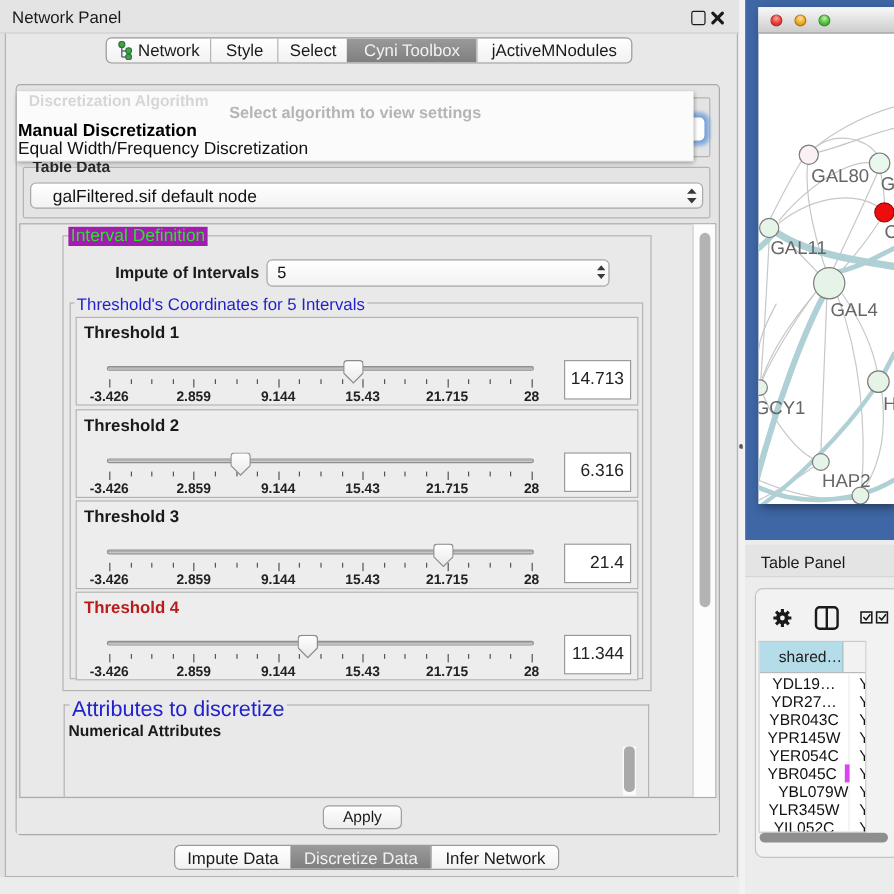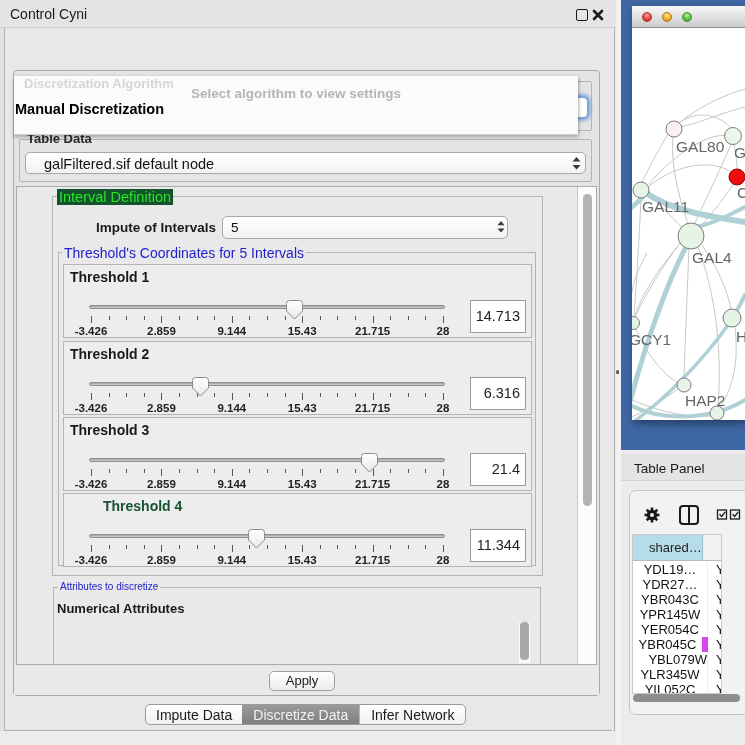--- a/index.html
+++ b/index.html
@@ -8,65 +8,82 @@
   .abs { position:absolute; }
   #stage { position:relative; width:745px; height:745px; }
 </style>
 </head>
 <body>
 <div id="stage">
 
   <div class="abs" style="left:0;top:0;width:616px;height:745px;background:#e8e8e8;"></div>
 
   <div class="abs" style="left:0;top:0;width:616px;height:28px;background:#e4e4e4;border-bottom:1px solid #d0d0d0;"></div>
-  <div class="abs" style="left:10px;top:6px;font-size:14px;color:#1a1a1a;">Control Cyni</div>
+  <div class="abs" style="left:10px;top:6px;font-size:14px;color:#1a1a1a;">Network Panel</div>
   <div class="abs" style="left:576px;top:9px;width:12px;height:12px;border:1.5px solid #1a1a1a;border-radius:2px;"></div>
   <svg class="abs" style="left:592px;top:9px;" width="12" height="12" viewBox="0 0 12 12">
       <path d="M 2 2 L 10 10 M 10 2 L 2 10" stroke="#1a1a1a" stroke-width="2.6" stroke-linecap="round"></path>
     </svg>
 
+  <div class="abs" id="toptabs" style="left:88px;top:31px;height:22px;display:flex;border:1px solid #9a9a9a;border-radius:5px;overflow:hidden;background:linear-gradient(#ffffff,#f1f1f1);font-size:14px;color:#1a1a1a;">
+    <div style="display:flex;align-items:center;padding:0 9px;border-right:1px solid #b5b5b5;">
+      <svg width="13" height="16" viewBox="0 0 13 16" style="margin-right:4px;">
+        <line x1="3.5" y1="3" x2="3.5" y2="13.5" stroke="#5f6b7d" stroke-width="1.2"></line>
+        <line x1="3.5" y1="8.5" x2="9" y2="8.5" stroke="#5f6b7d" stroke-width="1.2"></line>
+        <line x1="3.5" y1="13.5" x2="9" y2="13.5" stroke="#5f6b7d" stroke-width="1.2"></line>
+        <circle cx="3.5" cy="3" r="2.5" fill="#44a04c" stroke="#2d7a33"></circle>
+        <circle cx="9.2" cy="8.2" r="2.4" fill="#44a04c" stroke="#2d7a33"></circle>
+        <circle cx="9.2" cy="13.5" r="2.4" fill="#44a04c" stroke="#2d7a33"></circle>
+      </svg>
+      Network</div>
+    <div style="display:flex;align-items:center;padding:0 12px;border-right:1px solid #b5b5b5;">Style</div>
+    <div style="display:flex;align-items:center;padding:0 9px;">Select</div>
+    <div style="display:flex;align-items:center;padding:0 14px;background:linear-gradient(#9a9a9a,#7f7f7f);color:#f2f2f2;">Cyni Toolbox</div>
+    <div style="display:flex;align-items:center;padding:0 11.5px;border-left:1px solid #b5b5b5;">jActiveMNodules</div>
+  </div>
 
   <div class="abs" style="left:13px;top:70px;width:587px;height:626px;background:#e4e4e4;border:1px solid #a9a9a9;border-radius:4px;"></div>
 
   <div class="abs" style="left:19px;top:81px;width:573px;height:50px;border:1px solid #b4b4b4;border-radius:2px;"></div>
   <div class="abs" style="left:25px;top:96px;width:564px;height:23px;background:#fff;border:2px solid #7fa8d9;border-radius:6px;box-shadow:0 0 3px 2px rgba(110,160,220,0.75);"></div>
 
   <div class="abs" style="left:19px;top:139px;width:573px;height:43px;border:1px solid #b4b4b4;border-radius:2px;"></div>
   <div class="abs" style="left:25px;top:131px;font-size:13px;font-weight:bold;color:#2a2a2a;padding:0 2px;">Table Data</div>
   <div class="abs" style="left:25px;top:152px;width:561px;height:22px;background:linear-gradient(#ffffff,#f2f2f2);border:1px solid #a8a8a8;border-radius:5px;"></div>
   <div class="abs" style="left:44px;top:156px;font-size:14.5px;color:#111;">galFiltered.sif default node</div>
   <svg class="abs" style="left:572px;top:157px;" width="9" height="13" viewBox="0 0 9 13">
       <path d="M 4.5 0 L 8.5 4.5 L 0.5 4.5 Z M 0.5 8 L 8.5 8 L 4.5 12.5 Z" fill="#3a3a3a"></path>
     </svg>
 
   <div class="abs" style="left:14px;top:76px;width:564px;height:59px;background:#fbfbfb;border-bottom:1px solid #cfcfcf;box-shadow:0 2px 4px rgba(0,0,0,0.28), 2px 0 3px -1px rgba(0,0,0,0.15);"></div>
   <div class="abs" style="left:24px;top:76px;font-size:13px;font-weight:bold;color:#d6d6d6;">Discretization Algorithm</div>
   <div class="abs" style="left:15px;top:101px;font-size:14.5px;font-weight:bold;color:#000;">Manual Discretization</div>
   <div class="abs" style="left:14px;top:86px;width:564px;text-align:center;font-size:13.5px;font-weight:bold;color:#b5b5b5;">Select algorithm to view settings</div>
+  <div class="abs" style="left:15px;top:116px;font-size:14.5px;color:#111;">Equal Width/Frequency Discretization</div>
 
   <div class="abs" style="left:16px;top:186px;width:581px;height:479px;background:#e9e9e9;border:1px solid #ababab;"></div>
 
   <div class="abs" style="left:577px;top:187px;width:19px;height:477px;background:#fcfcfc;border-left:1px solid #c8c8c8;"></div>
   <div class="abs" style="left:583px;top:194px;width:9px;height:312px;background:#b3b3b3;border-radius:5px;"></div>
 
   <div class="abs" style="left:52px;top:196px;width:491px;height:380px;border:1px solid #b4b4b4;"></div>
-  <div class="abs" style="left:57px;top:189px;font-size:14.5px;color:#26e626;background:#14532d;padding:0 2px;">Interval Definition</div>
+  <div class="abs" style="left:57px;top:189px;font-size:14.5px;color:#26e626;background:#a21caf;padding:0 2px;">Interval Definition</div>
 
   <div class="abs" style="left:96px;top:220px;font-size:13.5px;font-weight:bold;color:#1a1a1a;">Impute of Intervals</div>
   <div class="abs" style="left:222px;top:216px;width:286px;height:23px;background:linear-gradient(#ffffff,#f2f2f2);border:1px solid #a8a8a8;border-radius:5px;"></div>
   <div class="abs" style="left:231px;top:220px;font-size:13.5px;color:#111;">5</div>
   <svg class="abs" style="left:497px;top:221px;" width="8" height="12" viewBox="0 0 8 12">
       <path d="M 4 0 L 7.5 4.2 L 0.5 4.2 Z M 0.5 7.4 L 7.5 7.4 L 4 11.6 Z" fill="#3a3a3a"></path>
     </svg>
 
   <div class="abs" style="left:58px;top:252px;width:478px;height:314px;border:1px solid #b4b4b4;"></div>
   <div class="abs" style="left:62px;top:245px;font-size:14px;color:#2222cc;background:#e9e9e9;padding:0 2px;">Threshold's Coordinates for 5 Intervals</div>
 
   <div class="abs" style="left:53px;top:587px;width:488px;height:78px;border:1px solid #b4b4b4;border-bottom:none;"></div>
-  <div class="abs" style="left:58px;top:581px;font-size:10px;color:#2222cc;background:#e9e9e9;padding:0 2px;">Attributes to discretize</div>
+  <div class="abs" style="left:58px;top:581px;font-size:18px;color:#2222cc;background:#e9e9e9;padding:0 2px;">Attributes to discretize</div>
   <div class="abs" style="left:57px;top:601px;font-size:13px;font-weight:bold;color:#1a1a1a;">Numerical Attributes</div>
   <div class="abs" style="left:519px;top:622px;width:11px;height:41px;background:#fafafa;"></div>
   <div class="abs" style="left:520px;top:622px;width:9px;height:38px;background:#a9a9a9;border-radius:4px;"></div>
 
   <div class="abs" style="left:14px;top:666px;width:585px;height:29px;background:#e9e9e9;"></div>
   <div class="abs" style="left:269px;top:671px;width:66px;height:20px;background:linear-gradient(#ffffff,#ececec);border:1px solid #9f9f9f;border-radius:5px;text-align:center;font-size:13px;color:#1a1a1a;line-height:18px;">Apply</div>
 
   <div class="abs" id="bottabs" style="left:145px;top:704px;height:21px;display:flex;border:1px solid #9a9a9a;border-radius:5px;overflow:hidden;background:linear-gradient(#ffffff,#f1f1f1);font-size:14px;color:#1a1a1a;justify-content:center;">
     <div style="display:flex;align-items:center;padding:0 10px;">Impute Data</div>
     <div style="display:flex;align-items:center;padding:0 11px;background:linear-gradient(#9a9a9a,#7f7f7f);color:#f2f2f2;">Discretize Data</div>
@@ -205,21 +222,21 @@
         </div>
         <div style="display:flex;height:15.05px;">
           <div style="width:75px;text-align:center;border-right:1px solid #ededed;overflow:hidden;">YPR145W</div>
           <div style="flex:1;overflow:hidden;padding-left:8px;">YPR1</div>
         </div>
         <div style="display:flex;height:15.05px;">
           <div style="width:75px;text-align:center;border-right:1px solid #ededed;overflow:hidden;">YER054C</div>
           <div style="flex:1;overflow:hidden;padding-left:8px;">YER0</div>
         </div>
         <div style="display:flex;height:15.05px;">
-          <div style="width:75px;text-align:center;border-right:6px solid #d946ef;overflow:hidden;">YBR045C</div>
+          <div style="width:75px;text-align:center;border-right:4px solid #d946ef;overflow:hidden;">YBR045C</div>
           <div style="flex:1;overflow:hidden;padding-left:8px;">YBR0</div>
         </div>
         <div style="display:flex;height:15.05px;">
           <div style="width:75px;text-align:right;border-right:1px solid #ededed;overflow:hidden;">YBL079W</div>
           <div style="flex:1;overflow:hidden;padding-left:8px;">YBL0</div>
         </div>
         <div style="display:flex;height:15.05px;">
           <div style="width:75px;text-align:center;border-right:1px solid #ededed;overflow:hidden;">YLR345W</div>
           <div style="flex:1;overflow:hidden;padding-left:8px;">YLR3</div>
         </div>
@@ -345,21 +362,21 @@
     <path d="M 3.5 0.5 L 13.5 0.5 Q 16.5 0.5 16.5 3.5 L 16.5 11 L 8.5 19 L 0.5 11 L 0.5 3.5 Q 0.5 0.5 3.5 0.5 Z" fill="url(#g3)" stroke="#8a8a8a"></path>
     <defs>
         <linearGradient id="g3" x1="0" y1="0" x2="0" y2="1">
           <stop offset="0" stop-color="#ffffff"></stop>
           <stop offset="1" stop-color="#e8e8e8"></stop>
         </linearGradient>
       </defs>
   </svg>
     <div class="abs" style="left:470px;top:453px;width:56px;height:33px;background:#fff;border:1px solid #9a9a9a;font-size:14.5px;color:#222;text-align:right;line-height:31px;padding-right:5px;">21.4</div>
     <div class="abs" style="left:63px;top:493px;width:469px;height:74px;border:1px solid #b4b4b4;background:#ededed;"></div>
-    <div class="abs" style="left:70px;top:498px;font-size:14px;font-weight:bold;color:#14532d;margin-left:33px;">Threshold 4</div>
+    <div class="abs" style="left:70px;top:498px;font-size:14px;font-weight:bold;color:#b91c1c;">Threshold 4</div>
     <div class="abs" style="left:89px;top:534px;width:356px;height:4px;background:linear-gradient(#9e9e9e,#d6d6d6);border:1px solid #8f8f8f;border-radius:2px;"></div>
     <div class="abs" style="left:91.0px;top:545px;width:1px;height:7px;background:#555;"></div>
     <div class="abs" style="left:108.6px;top:545px;width:1px;height:4px;background:#555;"></div>
     <div class="abs" style="left:126.2px;top:545px;width:1px;height:4px;background:#555;"></div>
     <div class="abs" style="left:143.8px;top:545px;width:1px;height:4px;background:#555;"></div>
     <div class="abs" style="left:161.4px;top:545px;width:1px;height:7px;background:#555;"></div>
     <div class="abs" style="left:179.0px;top:545px;width:1px;height:4px;background:#555;"></div>
     <div class="abs" style="left:196.6px;top:545px;width:1px;height:4px;background:#555;"></div>
     <div class="abs" style="left:214.2px;top:545px;width:1px;height:4px;background:#555;"></div>
     <div class="abs" style="left:231.8px;top:545px;width:1px;height:7px;background:#555;"></div>

